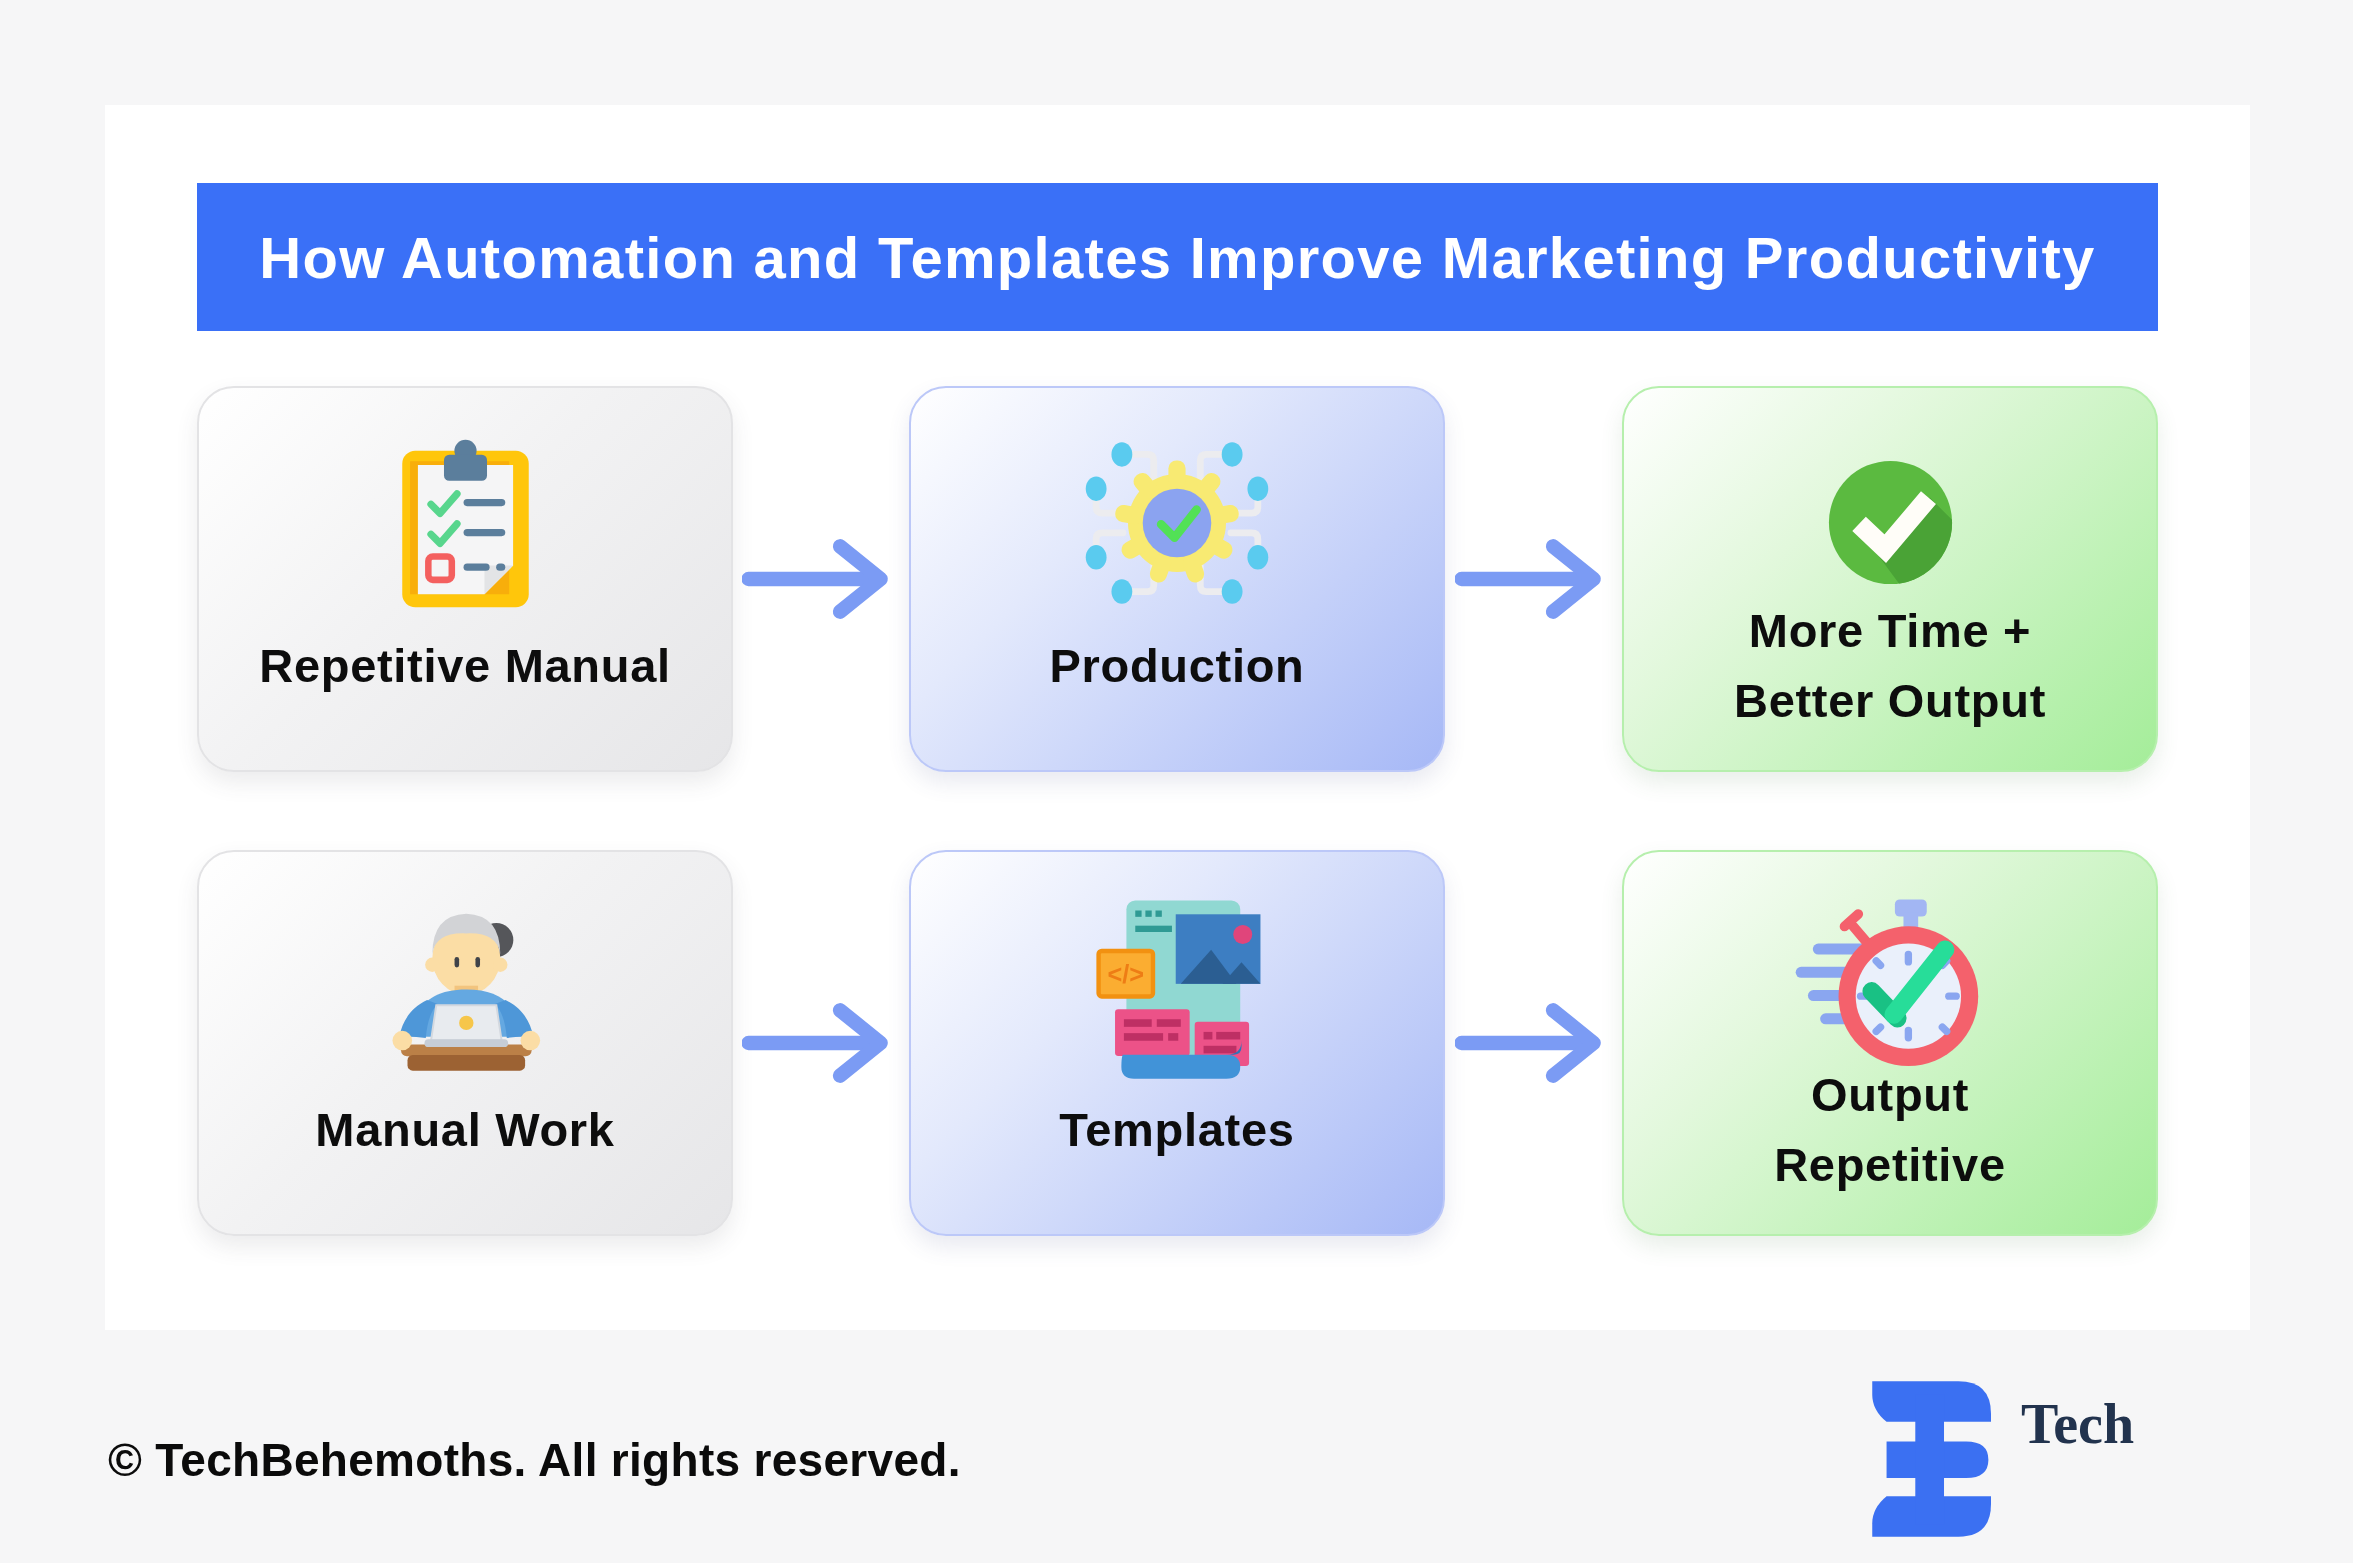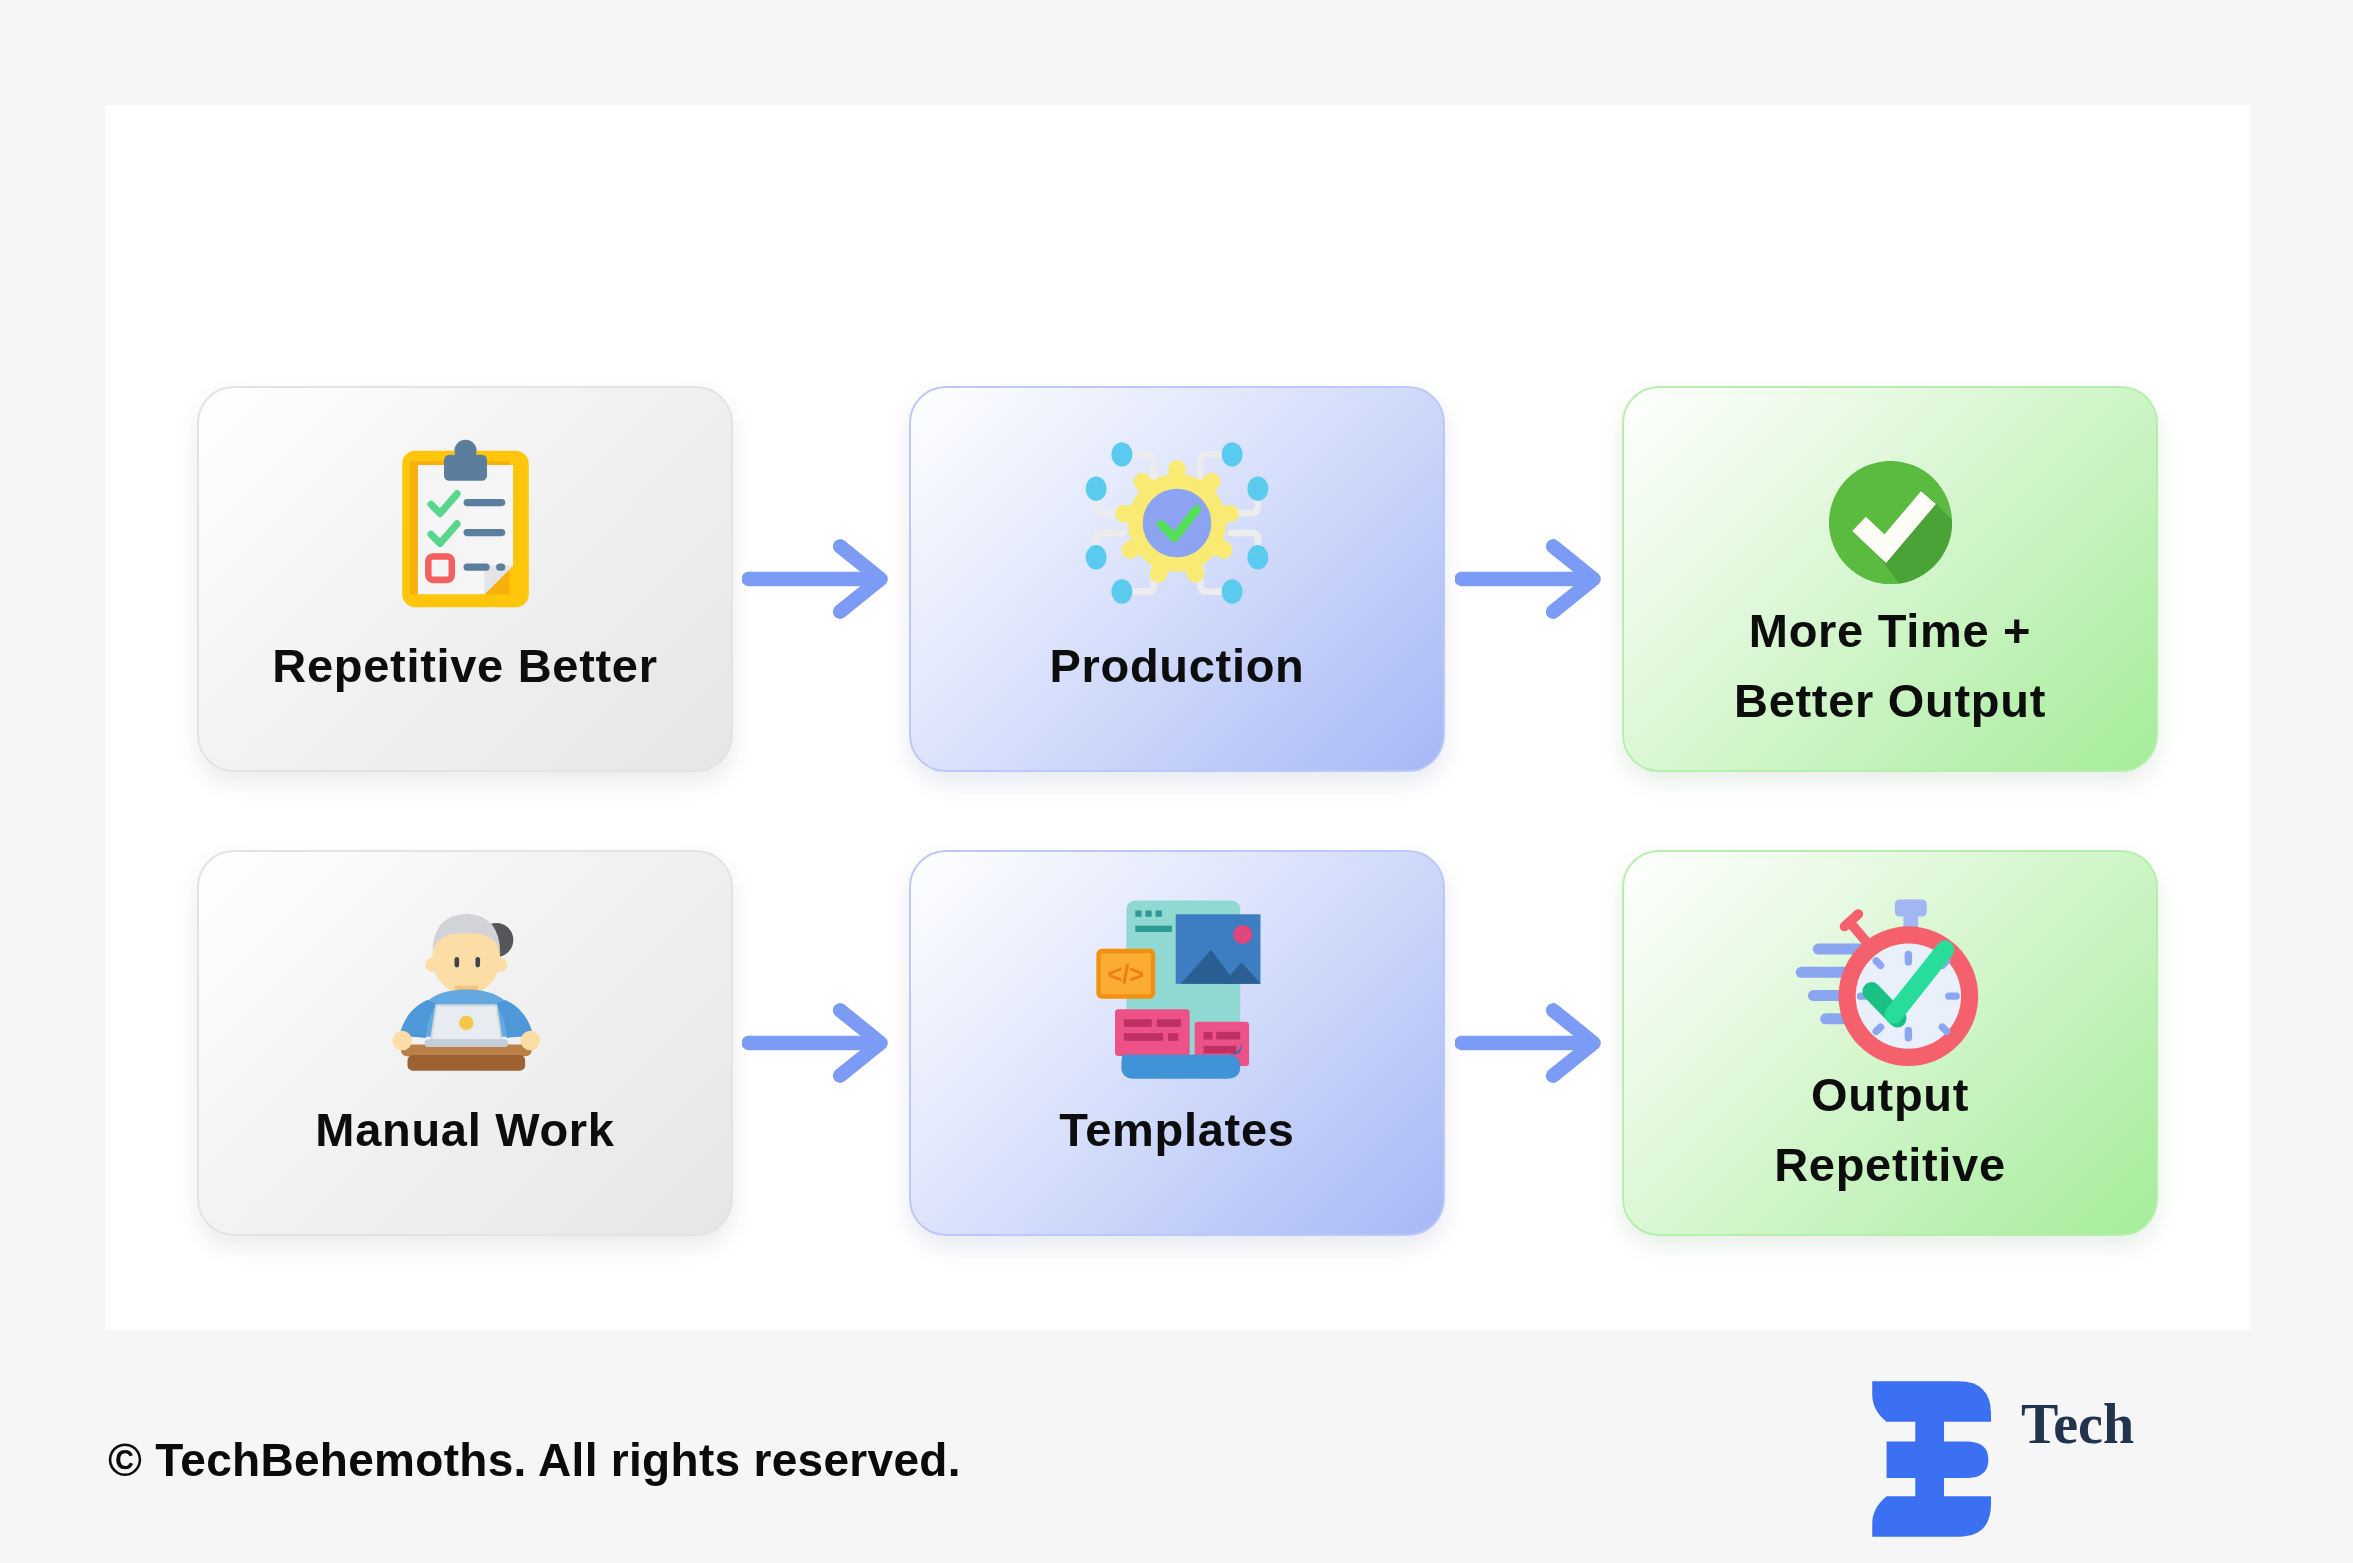--- a/index.html
+++ b/index.html
@@ -64,41 +64,44 @@
     font-family:"Liberation Serif", serif; font-weight:700;
     color:#22334E; font-size:56px; line-height:63px; margin-top:11.8px;text-align:center;
   }
   .logo-text span { display:block; white-space:nowrap; }
 </style>
 </head>
 <body>
 
 <div class="panel">
 
+  <div class="titlebar">
+    <div class="title">How Automation and Templates Improve Marketing Productivity</div>
+  </div>
 
   <div class="card gray" style="left:92px; top:281px;">
     <div class="icon-wrap">
       <svg width="163" height="183" viewBox="0 0 250 280">
         <rect x="28" y="30" width="194" height="240" rx="20" fill="#FFC60B"></rect>
         <rect x="40" y="46" width="152" height="204" fill="#F49E0B" opacity="0.6"></rect>
         <path d="M52,52 H198 V206 L154,250 H52 Z" fill="#F5F5F6"></path>
         <polygon points="154,206 198,206 154,250" fill="#E3E4E6"></polygon>
         <circle cx="125" cy="30" r="17" fill="#5B7E9C"></circle>
         <rect x="92" y="36" width="66" height="40" rx="8" fill="#5B7E9C"></rect>
         <polyline points="72,112 86,126 112,96" fill="none" stroke="#58D68D" stroke-width="11" stroke-linecap="round" stroke-linejoin="round"></polyline>
         <rect x="122" y="104" width="64" height="11" rx="5.5" fill="#5B7E9C"></rect>
         <polyline points="72,158 86,172 112,142" fill="none" stroke="#58D68D" stroke-width="11" stroke-linecap="round" stroke-linejoin="round"></polyline>
         <rect x="122" y="150" width="64" height="11" rx="5.5" fill="#5B7E9C"></rect>
         <rect x="68" y="192" width="36" height="36" rx="7" fill="none" stroke="#F4605F" stroke-width="10"></rect>
         <rect x="122" y="203" width="40" height="11" rx="5.5" fill="#5B7E9C"></rect>
         <rect x="172" y="203" width="14" height="11" rx="5.5" fill="#5B7E9C"></rect>
       </svg>
     </div>
     <div class="label">
-      <span>Repetitive Better</span>
+      <span>Repetitive Manual</span>
 
     </div>
   </div>
 
   <div class="card blue" style="left:804px; top:281px;">
     <div class="icon-wrap">
       <svg width="196" height="196" viewBox="0 0 320 320">
         <g fill="none" stroke="#ECECEF" stroke-width="11" stroke-linecap="round">
           <path d="M70,48 H112 Q122,48 122,58 V90"></path>
           <path d="M250,48 H208 Q198,48 198,58 V90"></path>

